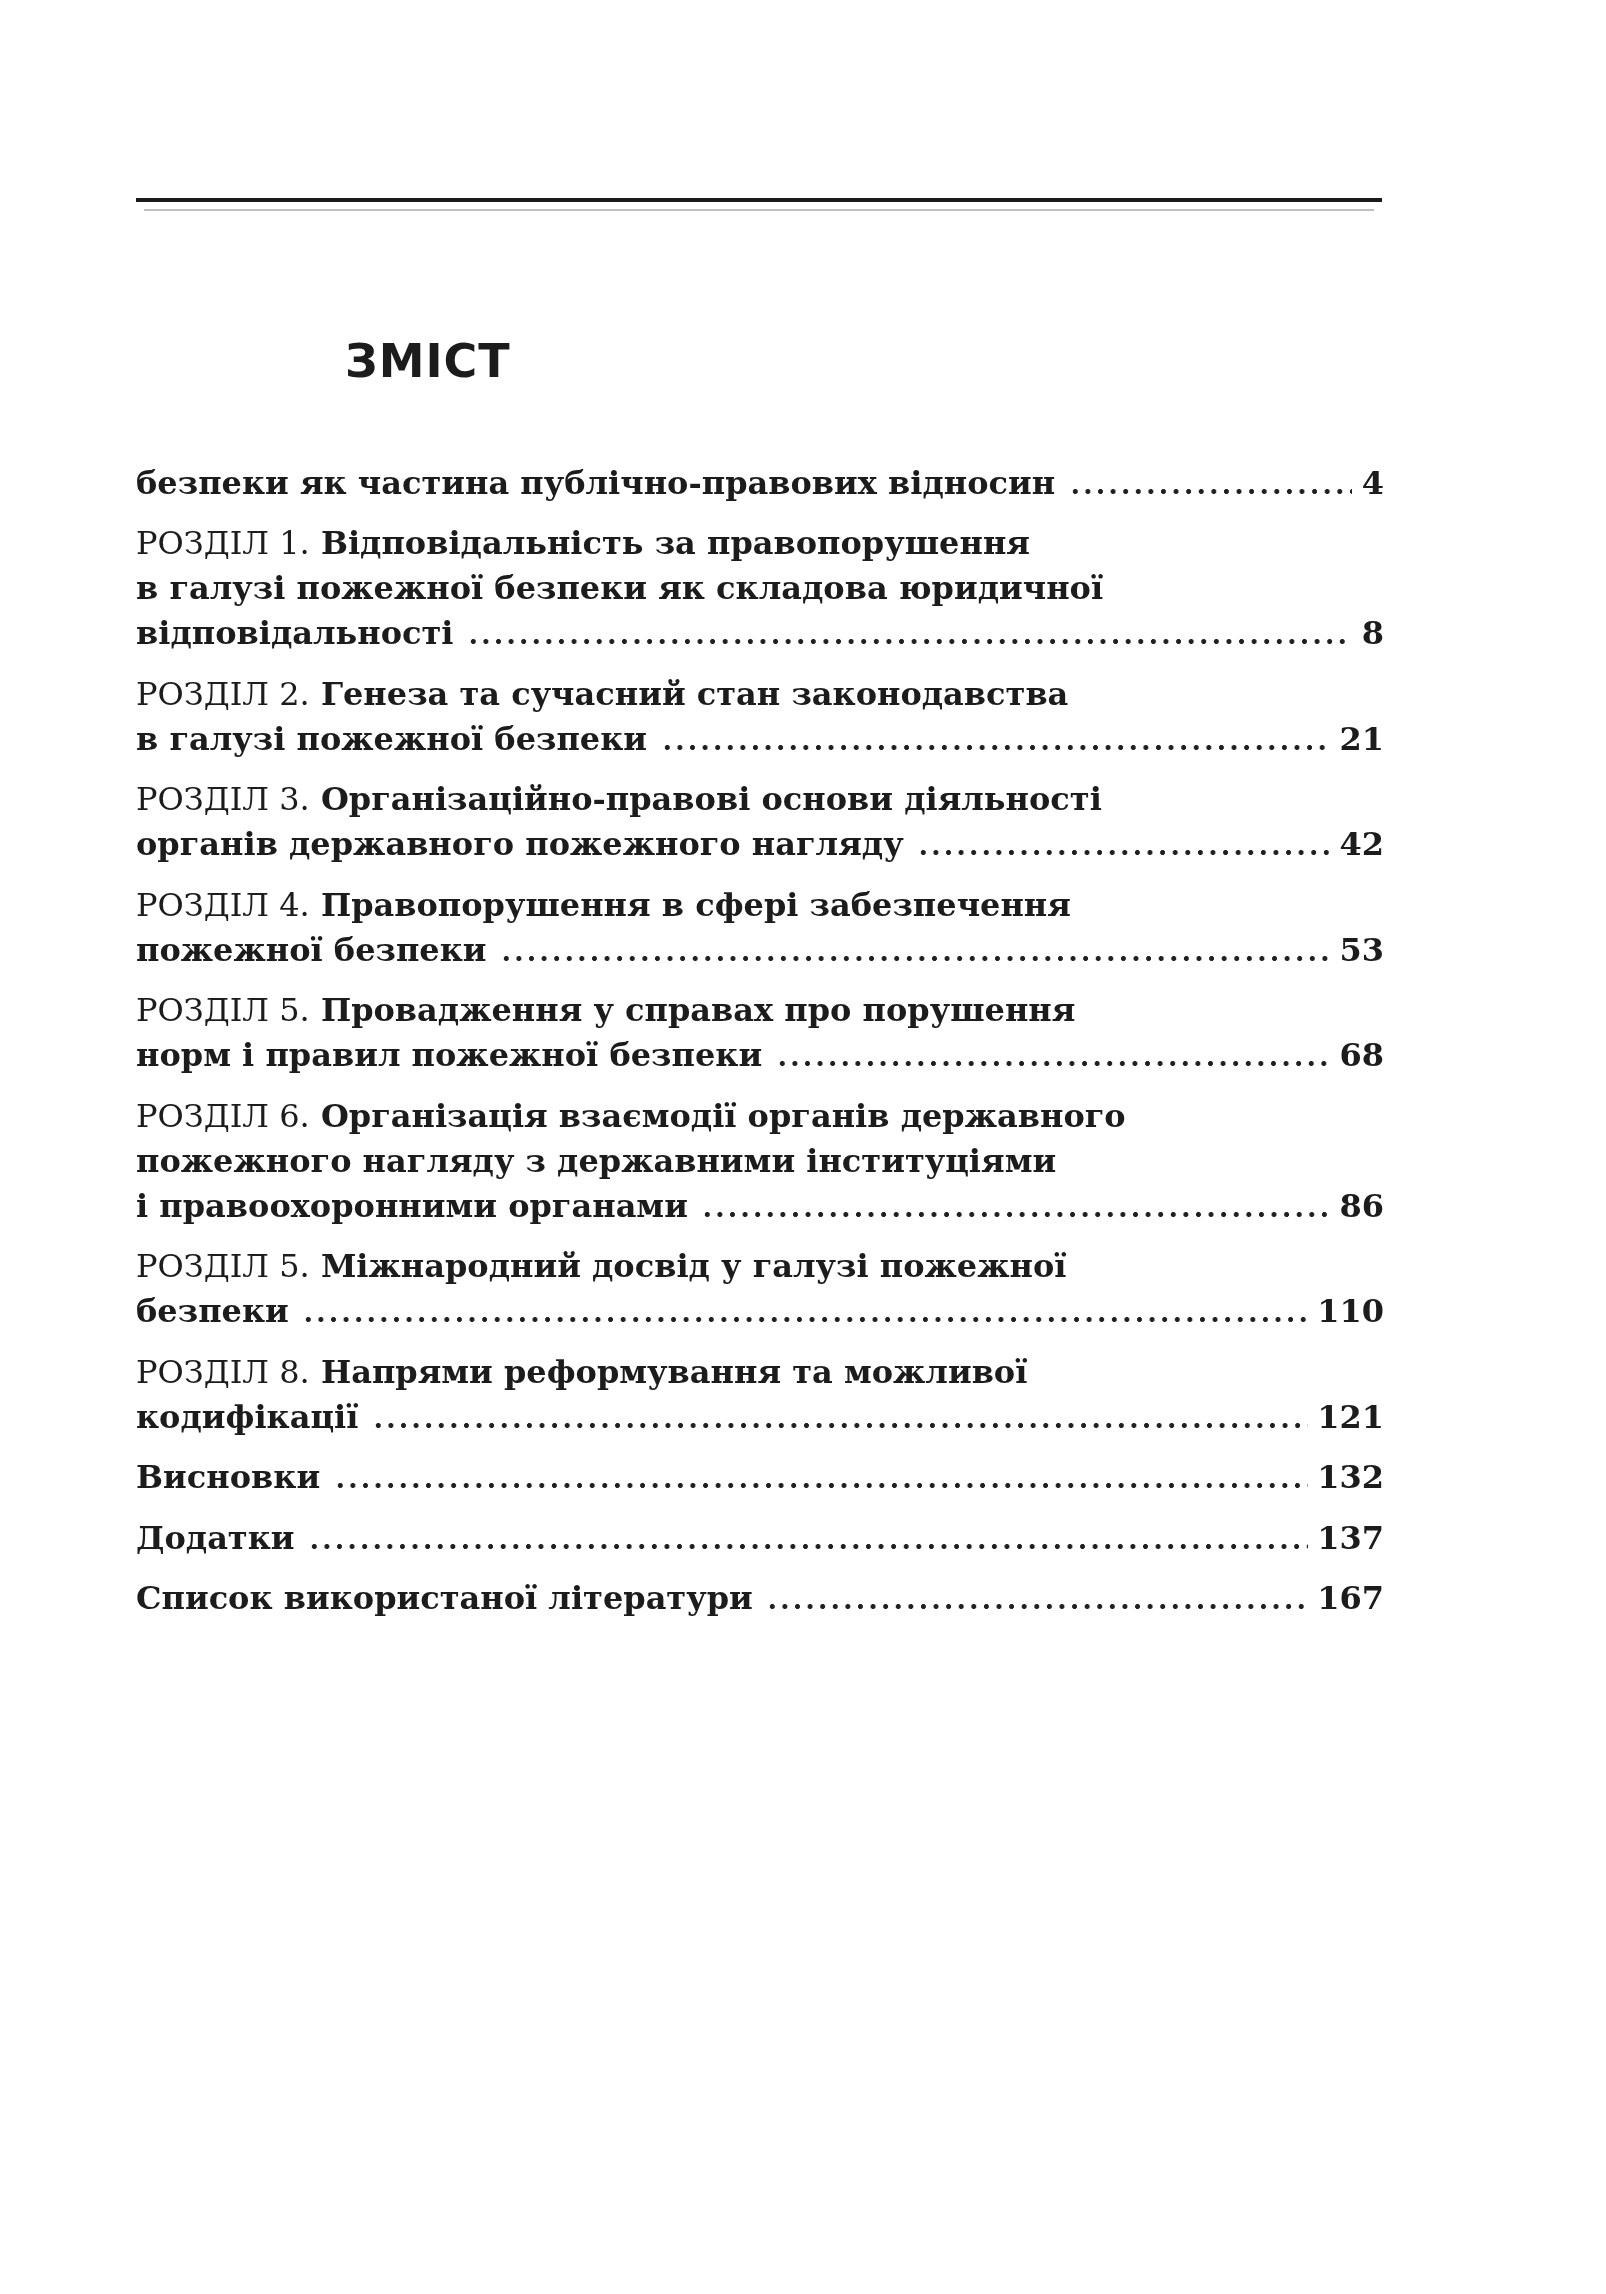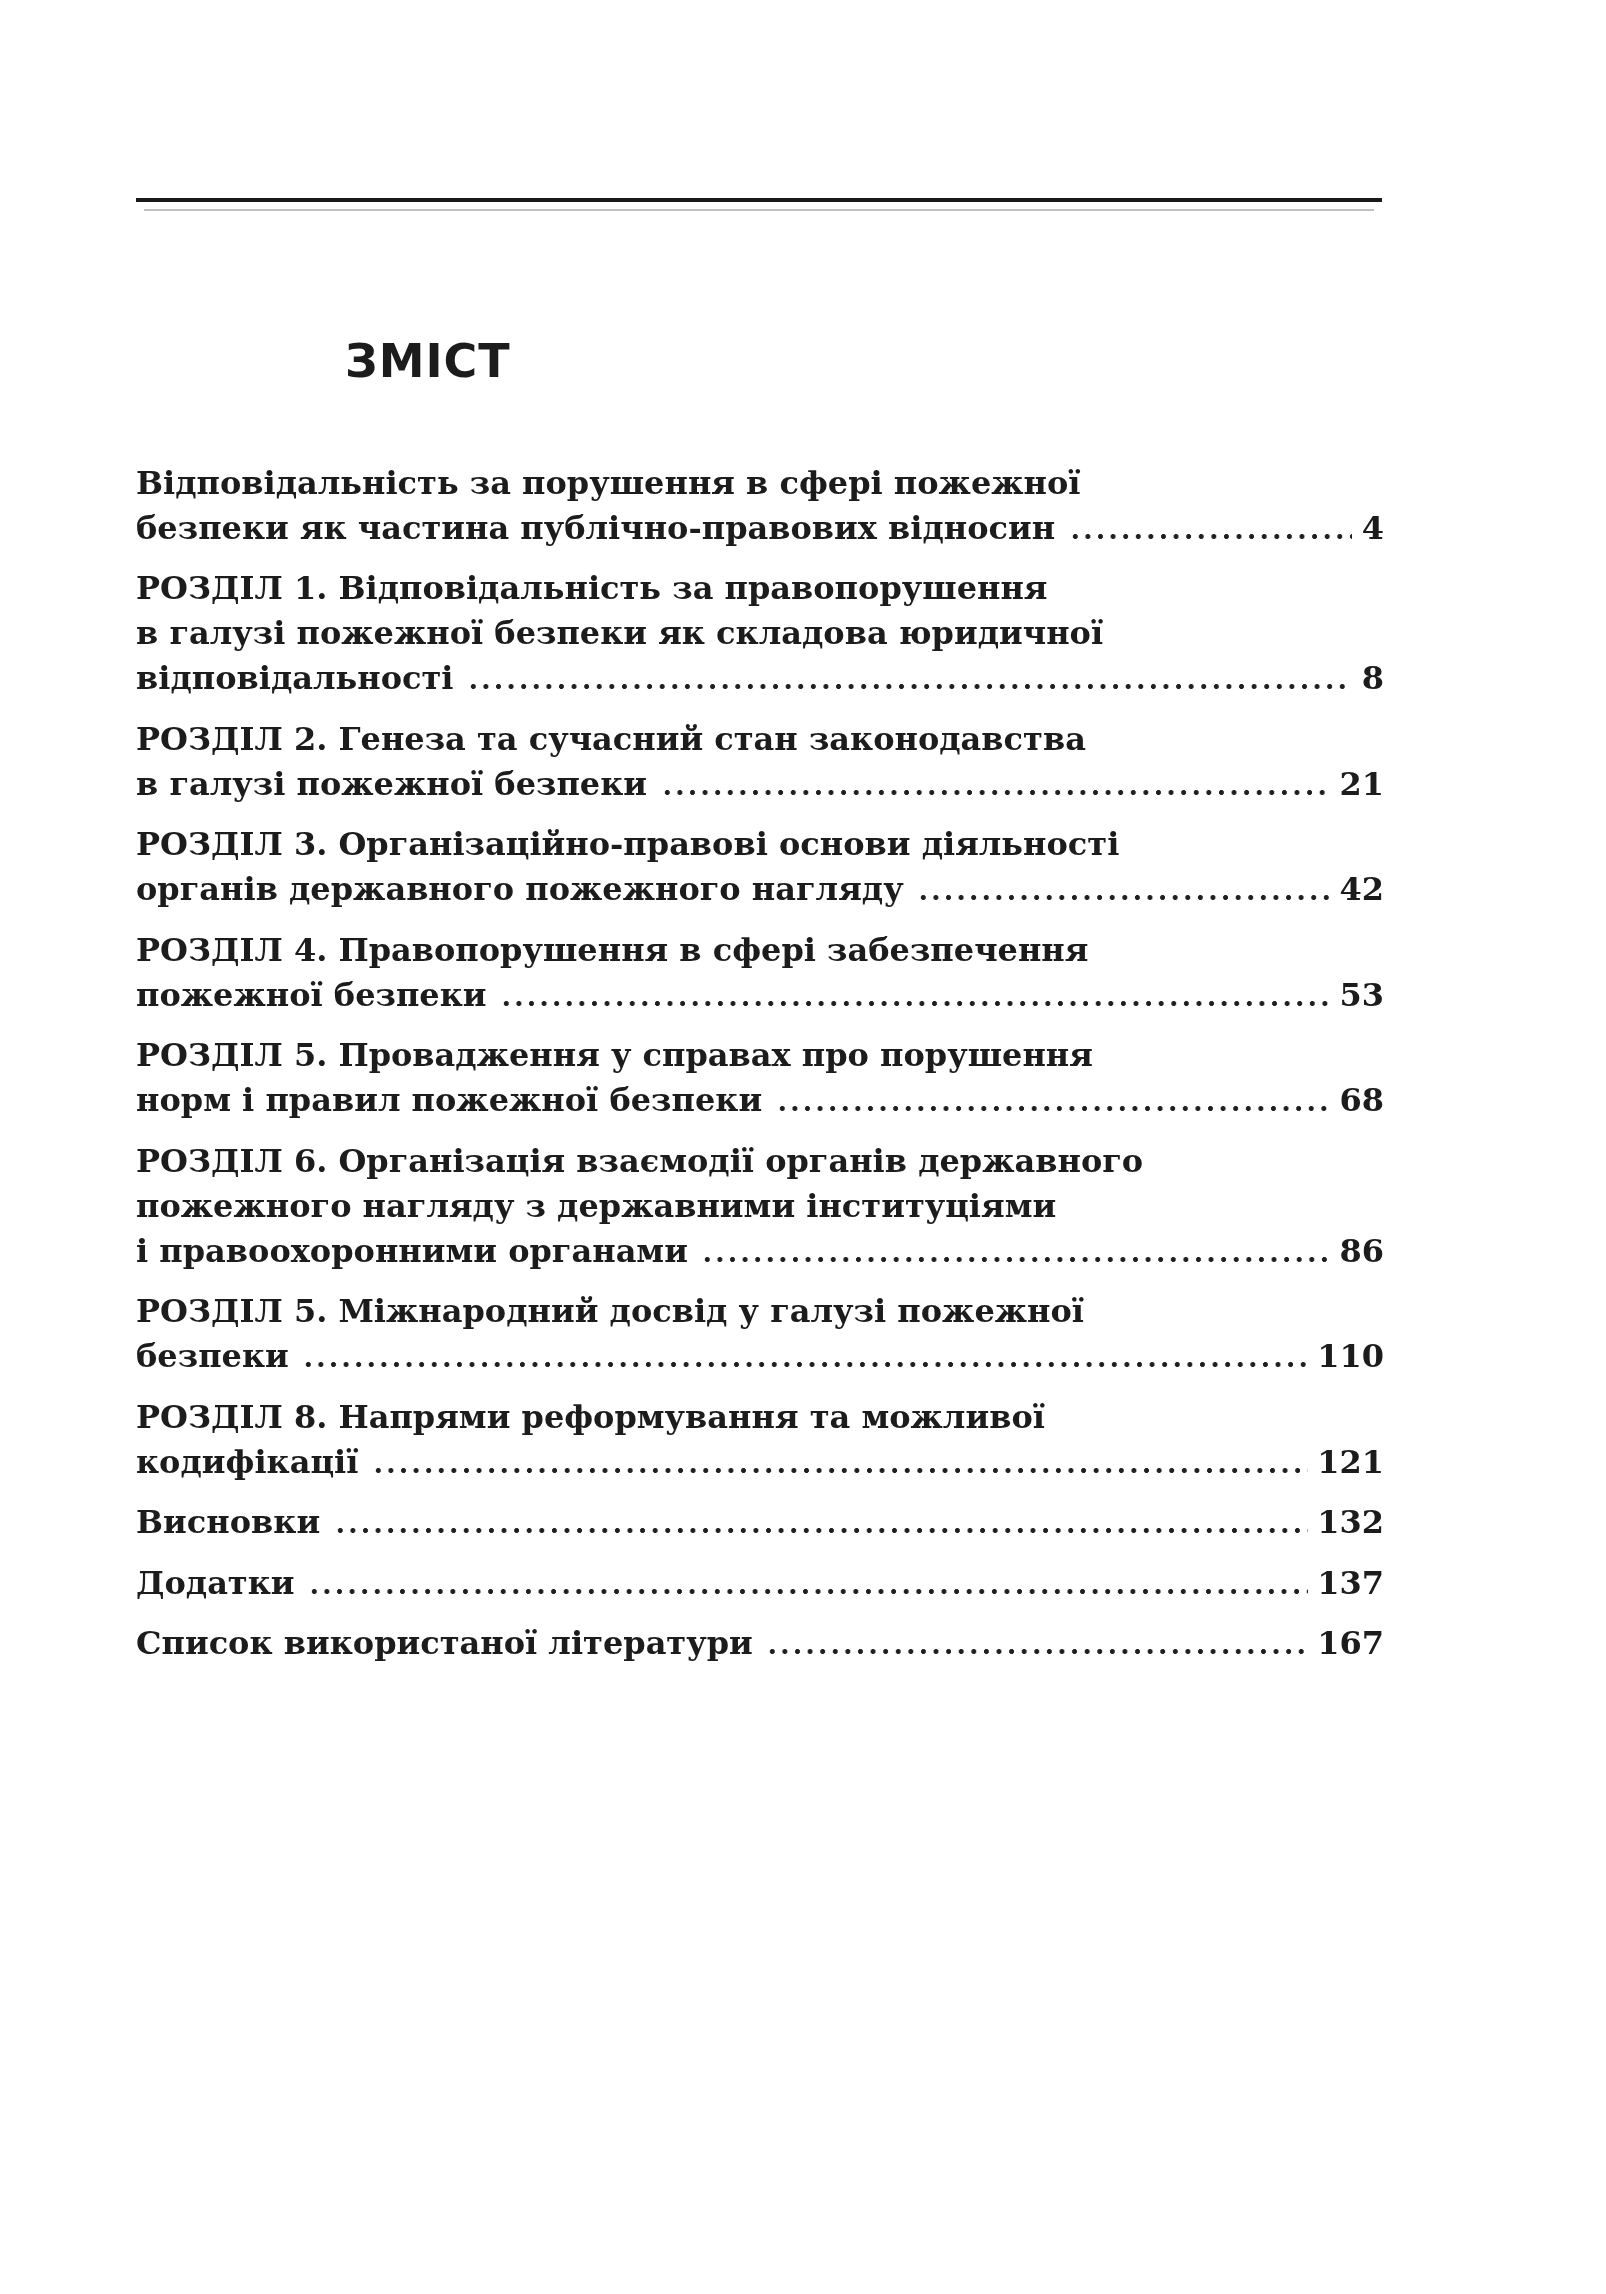--- a/index.html
+++ b/index.html
@@ -54,21 +54,21 @@
     line-height: 45px;
     margin-bottom: 15.5px;
   }
   .line { white-space: nowrap; }
   .line-last {
     display: flex;
     align-items: center;
     white-space: nowrap;
   }
   .line-text { flex: 0 0 auto; }
-  .label { font-weight: 700; }
+  .label { font-weight: 400; }
   .leader {
     flex: 1 1 auto;
     height: 45px;
     margin: 0 9.7px 0 13.6px;
     background-image: radial-gradient(circle, #1f1f1f 2.1px, transparent 2.8px);
     background-size: 12.6px 12.6px;
     background-repeat: repeat-x;
     background-position: left bottom 8.7px;
     min-width: 29px;
   }
@@ -88,21 +88,20 @@
 <body>
 
 <div class="page">
   <div class="rule"></div>
   <div class="rule-thin"></div>
 
   <div class="content">
     <h1 class="title">ЗМІСТ</h1>
     <div>
         <div class="entry">
-          <div class="line"><span class="line-text">Відповідальність за порушення в сфері пожежної</span></div>
           <div class="line line-last">
             <span class="line-text">безпеки як частина публічно-правових відносин</span>
             <span class="leader"></span>
             <span class="pagenum">4</span>
           </div>
         </div>
         <div class="entry">
           <div class="line"><span class="line-text"><span class="label">РОЗДІЛ 1.</span> Відповідальність за правопорушення</span></div>
           <div class="line"><span class="line-text">в галузі пожежної безпеки як складова юридичної</span></div>
           <div class="line line-last">

